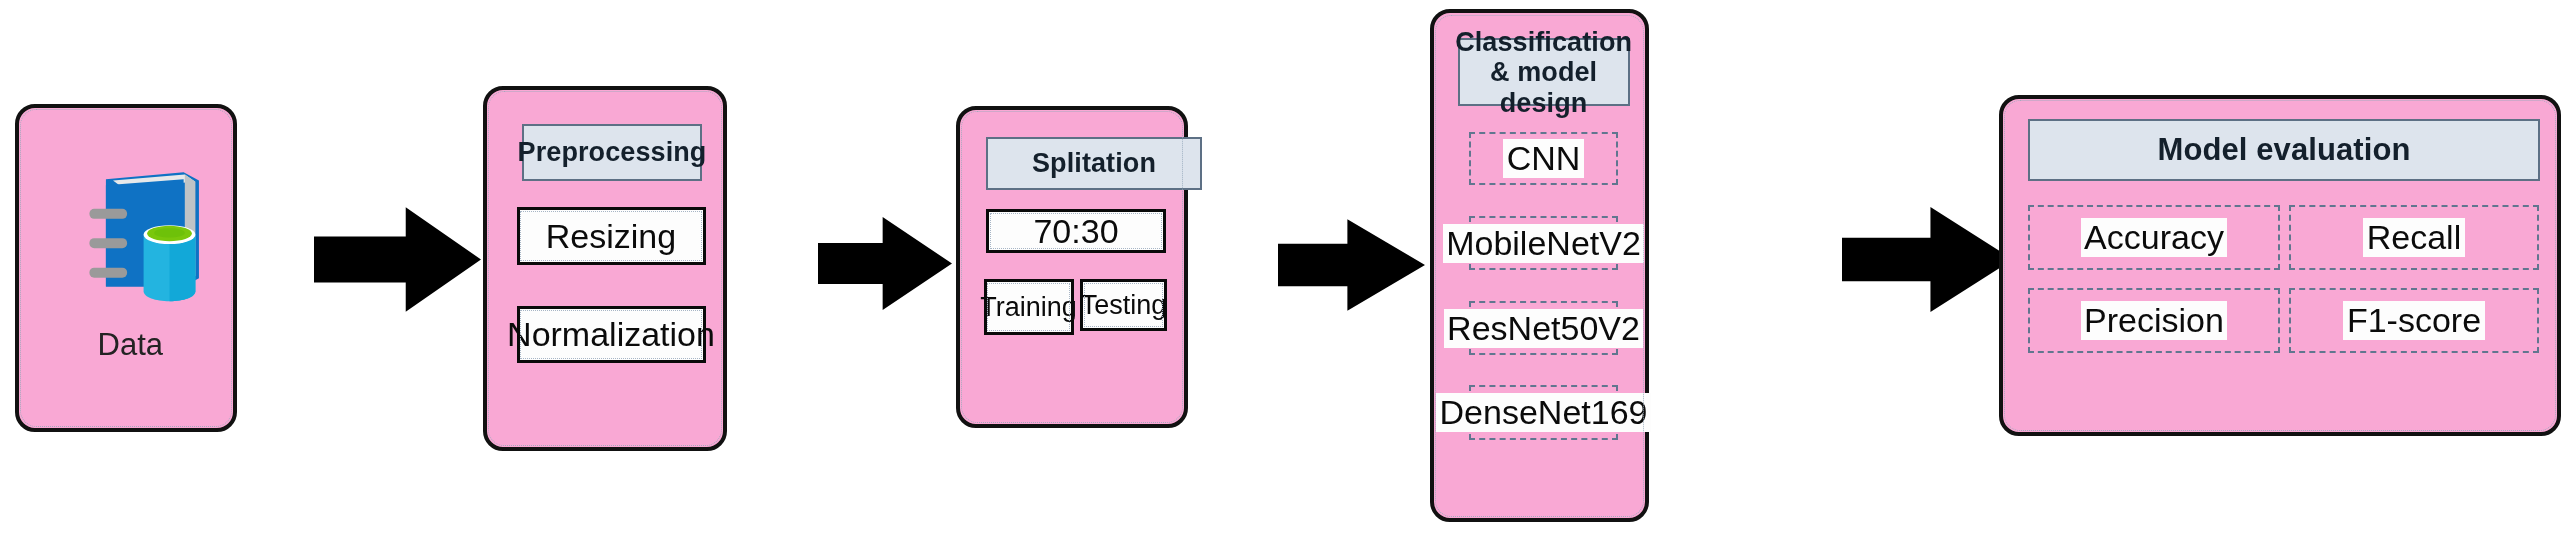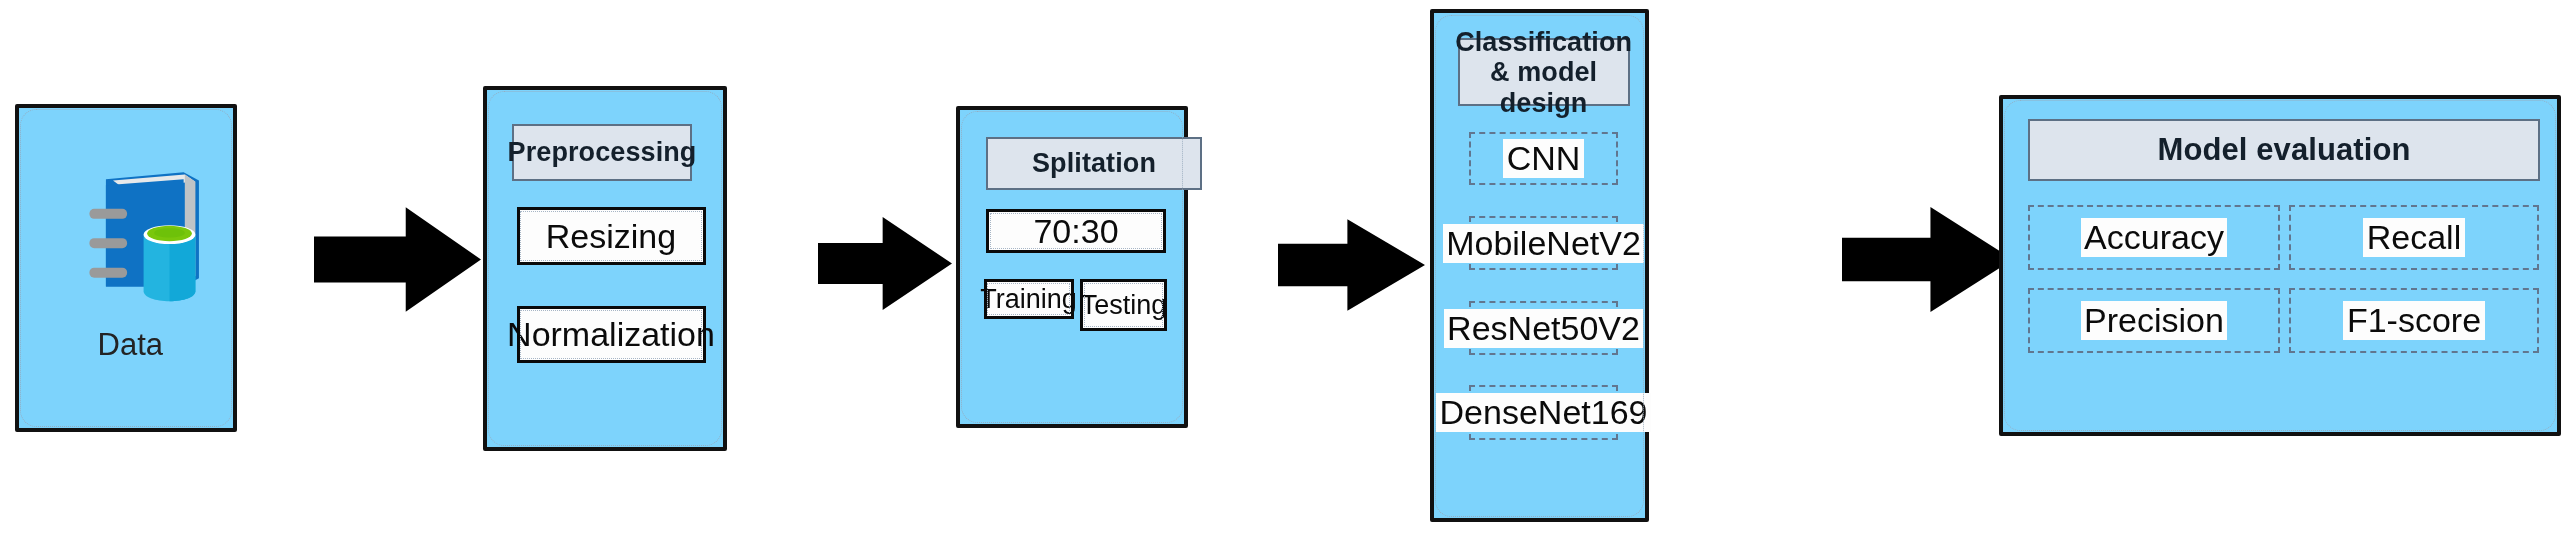--- a/index.html
+++ b/index.html
@@ -18,23 +18,23 @@
   #canvas {
     position: relative;
     width: 2576px;
     height: 538px;
     background: #ffffff;
   }
 
   
   .card {
     position: absolute;
-    background: #7dd3fc;
+    background: #f9a8d4;
     border: 4.1px solid #111111;
-    border-radius: 2px;
+    border-radius: 20px;
     box-sizing: border-box;
     box-shadow: 0 0 0 0 transparent;
   }
   .card::after {
     content: "";
     position: absolute;
     left: 1.2px; right: 1.2px; top: 1.2px; bottom: 1.2px;
     border: 1.8px dotted #97a9bb;
     border-radius: 16.5px;
     pointer-events: none;
@@ -143,21 +143,21 @@
 
     <div class="data-label t-34" style="left:0; top:219px; width:222px;">Data</div>
   </div>
 
   <svg class="arrow" style="left:314px; top:207px;" width="167" height="105" viewBox="0 0 284 178">
     <path d="M0 50 L156 50 L156 0 L284 89 L156 178 L156 128 L0 128 Z" fill="#000000"></path>
   </svg>
 
   <div class="card" style="left:483px; top:86px; width:244px; height:365px;">
 
-    <div class="hdr t-30" style="left:25px; top:34px; width:180px; height:57px;text-align:center;">Preprocessing</div>
+    <div class="hdr t-30" style="left:35px; top:34px; width:180px; height:57px;text-align:center;">Preprocessing</div>
 
     <div class="box-solid t-38" style="left:29.5px; top:117px; width:189px; height:58px;">
       <span>Resizing</span>
     </div>
 
     <div class="box-solid t-38" style="left:29.5px; top:216px; width:189px; height:57px;">
       <span>Normalization</span>
     </div>
   </div>
 
@@ -166,21 +166,21 @@
   </svg>
 
   <div class="card" style="left:956px; top:106px; width:232px; height:322px;">
 
     <div class="hdr t-30" style="left:26px; top:27px; width:216px; height:53px;">Splitation</div>
 
     <div class="box-solid t-38" style="left:26px; top:99px; width:180px; height:44px;">
       <span>70:30</span>
     </div>
 
-    <div class="box-solid t-30" style="left:23.6px; top:169px; width:90px; height:40px;">
+    <div class="box-solid t-30" style="left:23.6px; top:169px; width:90px; height:56px;">
       <span>Training</span>
     </div>
 
     <div class="box-solid t-30" style="left:120px; top:169px; width:87px; height:52px;">
       <span>Testing</span>
     </div>
   </div>
 
   <svg class="arrow" style="left:1278px; top:219px;" width="147" height="92" viewBox="0 0 250 156">
     <path d="M0 42 L118 42 L118 0 L250 78 L118 156 L118 114 L0 114 Z" fill="#000000"></path>

